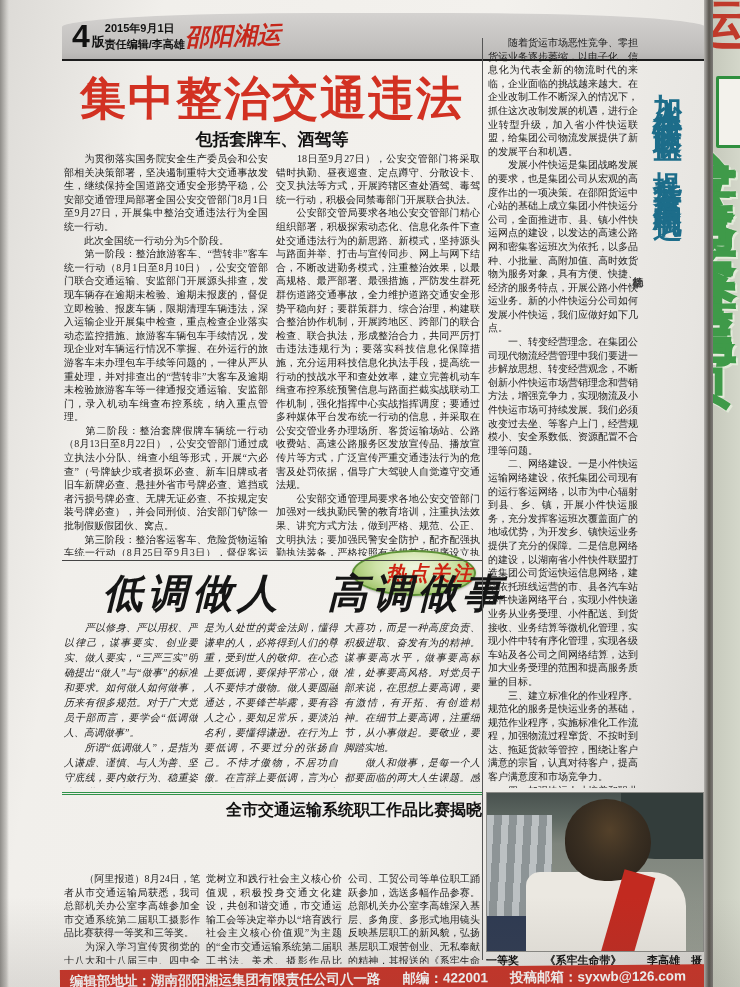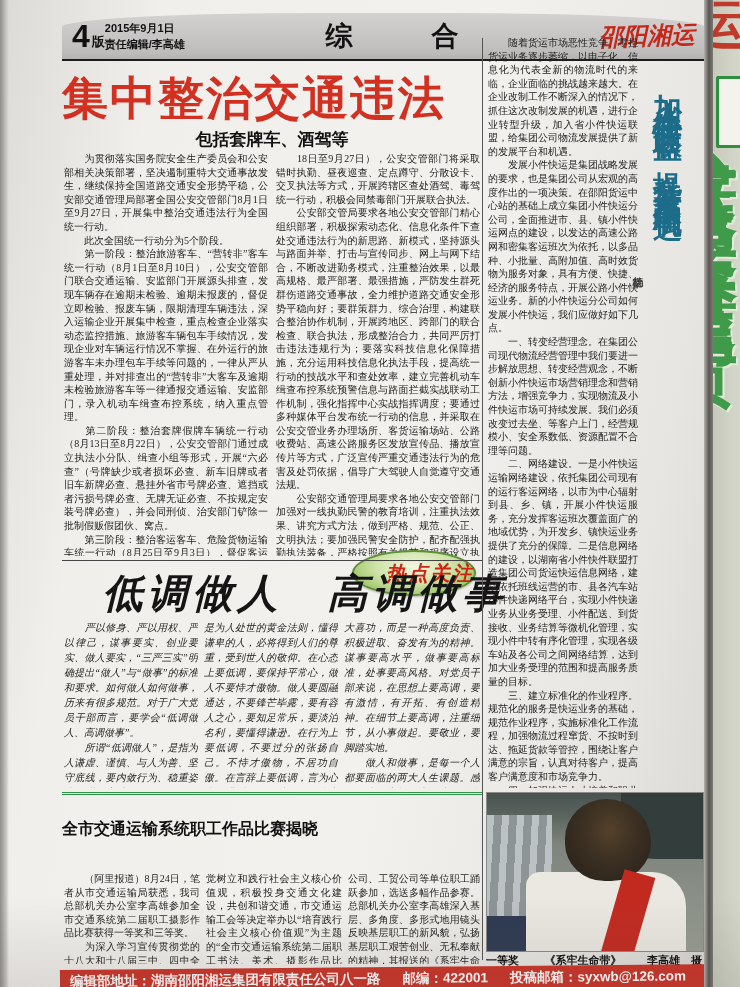--- a/index.html
+++ b/index.html
@@ -25,41 +25,41 @@
     letter-spacing:26px;text-indent:26px;}
   .hmast{font-size:24px;font-weight:bold;font-style:italic;color:#c5271b;
     margin-right:10px;transform:rotate(-2deg);}
 
   
   .coltxt{position:absolute;font-size:10px;line-height:1.36;color:#222;
     text-align:justify;white-space:pre-line;overflow:hidden;}
   .kai{font-style:italic;line-height:1.5;font-size:10px;color:#1e1e1e;}
 
   
-  .hl-red{position:absolute;left:62px;top:68px;width:420px;
+  .hl-red{position:absolute;left:62px;top:68px;width:420px;text-align:center;
     font-size:46px;font-weight:bold;color:#d23122;letter-spacing:2px;
     font-family:"Liberation Sans",sans-serif;}
   .sub-black{position:absolute;left:62px;top:128px;width:420px;text-align:center;
     font-size:17px;font-weight:bold;color:#111;font-family:"Liberation Sans",sans-serif;}
 
   .badge{position:absolute;left:352px;top:510px;width:120px;height:42px;border-radius:50%;
     background:radial-gradient(ellipse at 50% 35%,#f0f6df 0%,#cfe3a8 45%,#7fae3f 100%);
     border:2px solid #5d9136;display:flex;align-items:center;justify-content:flex-end;
     box-shadow:0 1px 2px rgba(0,0,0,.25);margin-top:40px;}
   .badge span{font-size:20px;font-weight:bold;font-style:italic;color:#cf2413;letter-spacing:2px;}
 
   .hr1{position:absolute;left:62px;top:560px;width:420px;border-top:1.5px solid #444;}
 
   
   .hl-cal{position:absolute;left:62px;top:566px;width:420px;text-align:center;
     font-size:40px;font-weight:bold;font-style:italic;color:#151515;letter-spacing:5px;margin-left:33px;}
   .green-rule{position:absolute;left:62px;top:792px;width:420px;border-top:3px double #2f9349;}
 
   
-  .kicker{position:absolute;left:62px;top:819px;width:420px;text-align:left;
+  .kicker{position:absolute;left:62px;top:800px;width:420px;text-align:right;
     font-size:16px;font-weight:bold;color:#111;font-family:"Liberation Sans",sans-serif;}
   .hl-green{position:absolute;left:62px;top:818px;width:420px;text-align:center;
     font-size:35px;font-weight:bold;color:#1b7a3a;letter-spacing:1px;
     font-family:"Liberation Sans",sans-serif;}
 
   
   .vdiv{position:absolute;left:482px;top:38px;height:922px;border-left:1px solid #555;}
   .vhead{position:absolute;left:648px;top:70px;height:610px;writing-mode:vertical-rl;
     font-size:29px;font-weight:bold;color:#1d6d8a;letter-spacing:5px;}
   .vauthor{position:absolute;left:630px;top:268px;writing-mode:vertical-rl;
@@ -108,21 +108,20 @@
 
 <div class="paper">
 
   <div class="hband">
     <div class="pnum">4</div>
     <div class="pnum-lab">版</div>
     <div class="hmeta">
       <div>2015年9月1日</div>
       <div>责任编辑/李高雄</div>
     </div>
-    <div class="hsection">综　合</div>
     <div class="hmast">邵阳湘运</div>
   </div>
 
   <div class="hl-red">集中整治交通违法</div>
   <div class="sub-black">包括套牌车、酒驾等</div>
   <div class="coltxt" style="left:64px;top:152px;width:204px;height:404px;">　　为贯彻落实国务院安全生产委员会和公安部相关决策部署，坚决遏制重特大交通事故发生，继续保持全国道路交通安全形势平稳，公安部交通管理局部署全国公安交管部门8月1日至9月27日，开展集中整治交通违法行为全国统一行动。
 　　此次全国统一行动分为5个阶段。
 　　第一阶段：整治旅游客车、“营转非”客车统一行动（8月1日至8月10日），公安交管部门联合交通运输、安监部门开展源头排查，发现车辆存在逾期未检验、逾期未报废的，督促立即检验、报废车辆，限期清理车辆违法，深入运输企业开展集中检查，重点检查企业落实动态监控措施、旅游客车辆包车手续情况，发现企业对车辆运行情况不掌握、在外运行的旅游客车未办理包车手续等问题的，一律从严从重处理，并对排查出的“营转非”大客车及逾期未检验旅游客车等一律通报交通运输、安监部门，录入机动车缉查布控系统，纳入重点管理。
 　　第二阶段：整治套牌假牌车辆统一行动（8月13日至8月22日），公安交管部门通过成立执法小分队、缉查小组等形式，开展“六必查”（号牌缺少或者损坏必查、新车旧牌或者旧车新牌必查、悬挂外省市号牌必查、遮挡或者污损号牌必查、无牌无证必查、不按规定安装号牌必查），并会同刑侦、治安部门铲除一批制假贩假团伙、窝点。
 　　第三阶段：整治客运客车、危险货物运输车统一行动（8月25日至9月3日），督促客运企业加强动态监管，严查夜间客车违规运行，落实安全承诺制度，开展液体危险货物罐车紧急切断装置安装使用集中检查。

